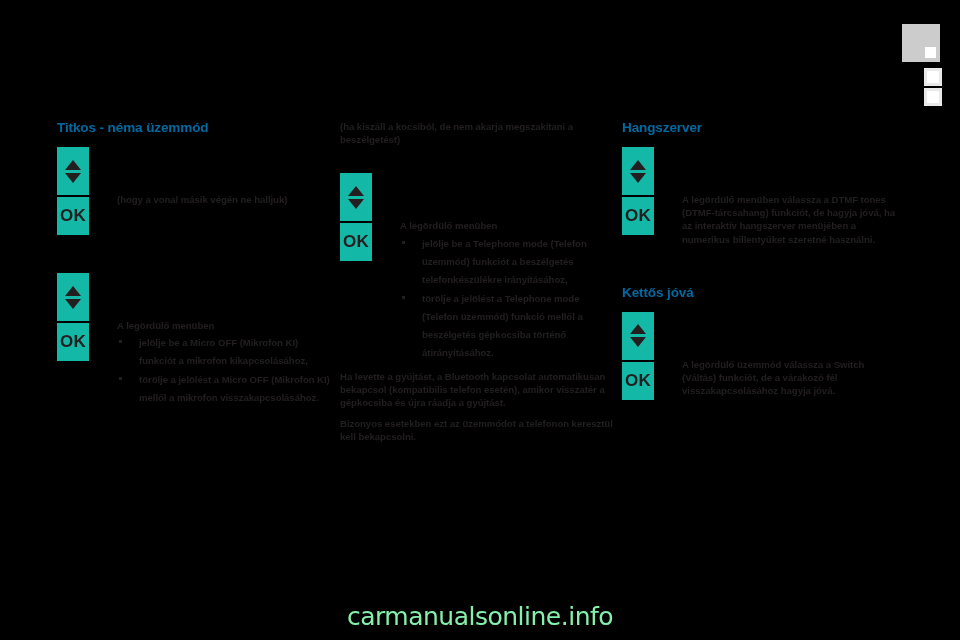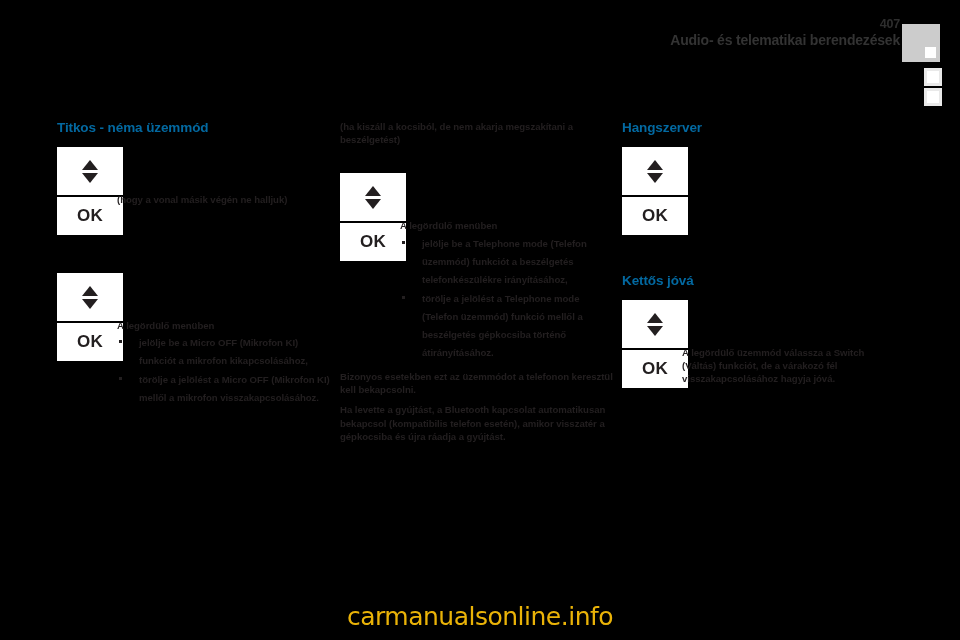--- a/index.html
+++ b/index.html
@@ -110,22 +110,22 @@
     position: relative;
     display: flex;
     align-items: flex-start;
     margin-bottom: 6px;
   }
   .btn-stack {
     width: 45px;
     flex: 0 0 45px;
   }
   .btn {
-    width: 66px;
-    background: #ffffff;
+    width: 32px;
+    background: #14b8a6;
     display: flex;
     align-items: center;
     justify-content: center;
     color: #231f20;
   }
   .btn-arrows {
     height: 48px;
     flex-direction: column;
     gap: 3px;
     border-bottom: 2px solid #000000;
@@ -200,33 +200,29 @@
 
   
   .watermark {
     position: absolute;
     left: 0;
     bottom: 9px;
     width: 960px;
     text-align: center;
     font-size: 25px;
     letter-spacing: -0.5px;
-    color: #eab308;
+    color: #86efac;
     font-family: "DejaVu Sans", sans-serif;
   }
 </style>
 </head>
 <body>
 
 <div class="page">
 
-  <div class="header">
-    <div class="header-pagenum">407</div>
-    <div class="header-title">Audio- és telematikai berendezések</div>
-  </div>
 
   <div class="tab-big">
     <div class="tab-big-inner"></div>
   </div>
   <div class="tab-small t1">
     <div class="tab-small-inner"></div>
   </div>
   <div class="tab-small t2">
     <div class="tab-small-inner"></div>
   </div>
@@ -283,35 +279,38 @@
       </div>
       <div class="block-text">
         <p class="para lead">A legördülő menüben</p>
         <ul class="bullets">
           <li>jelölje be a Telephone mode (Telefon üzemmód) funkciót a beszélgetés telefonkészülékre irányításához,</li>
           <li>törölje a jelölést a Telephone mode (Telefon üzemmód) funkció mellől a beszélgetés gépkocsiba történő átirányításához.</li>
         </ul>
       </div>
     </div>
 
+    <p class="flow-para">Ha levette a gyújtást, a Bluetooth kapcsolat automatikusan bekapcsol (kompatibilis telefon esetén), amikor visszatér a gépkocsiba és újra ráadja a gyújtást.</p>
     <p class="flow-para">Bizonyos esetekben ezt az üzemmódot a telefonon keresztül kell bekapcsolni.</p>
-    <p class="flow-para">Ha levette a gyújtást, a Bluetooth kapcsolat automatikusan bekapcsol (kompatibilis telefon esetén), amikor visszatér a gépkocsiba és újra ráadja a gyújtást.</p>
   </div>
 
   <div class="col col3">
     <h2 class="sec-title">Hangszerver</h2>
 
     <div class="block">
       <div class="btn-stack">
         <div class="btn btn-arrows">
           <span class="arrow arrow-up"></span>
           <span class="arrow arrow-down"></span>
         </div>
         <div class="btn btn-ok">OK</div>
       </div>
+      <div class="block-text">
+        <p class="para">A legördülő menüben válassza a DTMF tones (DTMF-tárcsahang) funkciót, de hagyja jóvá, ha az interaktív hangszerver menüjében a numerikus billentyűket szeretné használni.</p>
+      </div>
     </div>
 
     <div class="gap-lg"></div>
 
     <h2 class="sec-title">Kettős jóvá</h2>
 
     <div class="block">
       <div class="btn-stack">
         <div class="btn btn-arrows">
           <span class="arrow arrow-up"></span>

